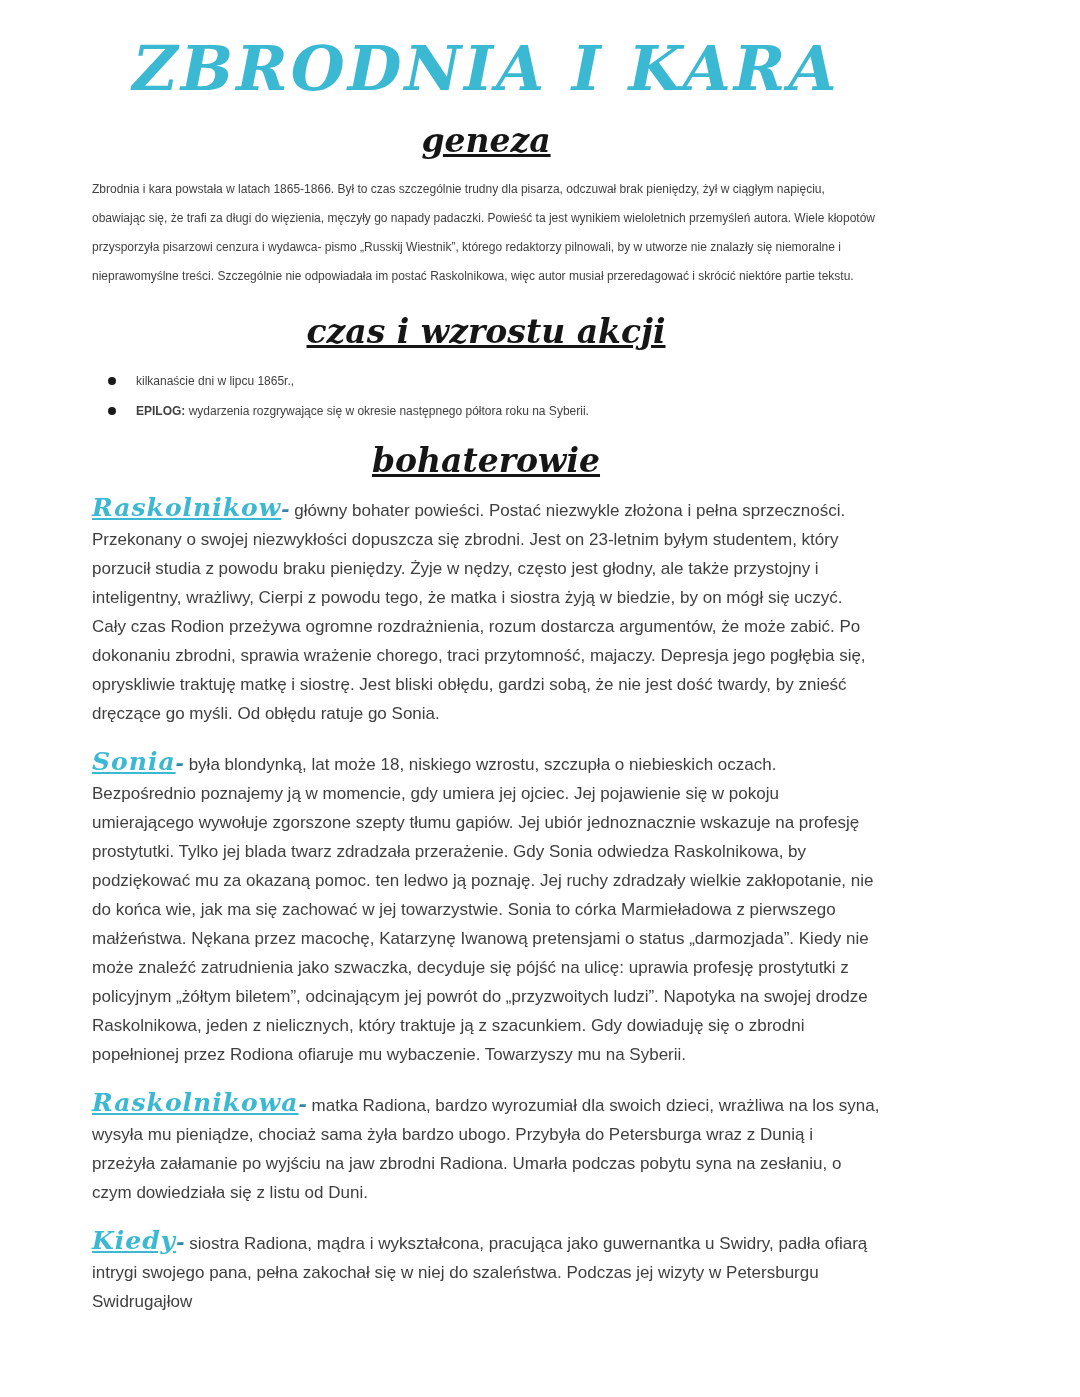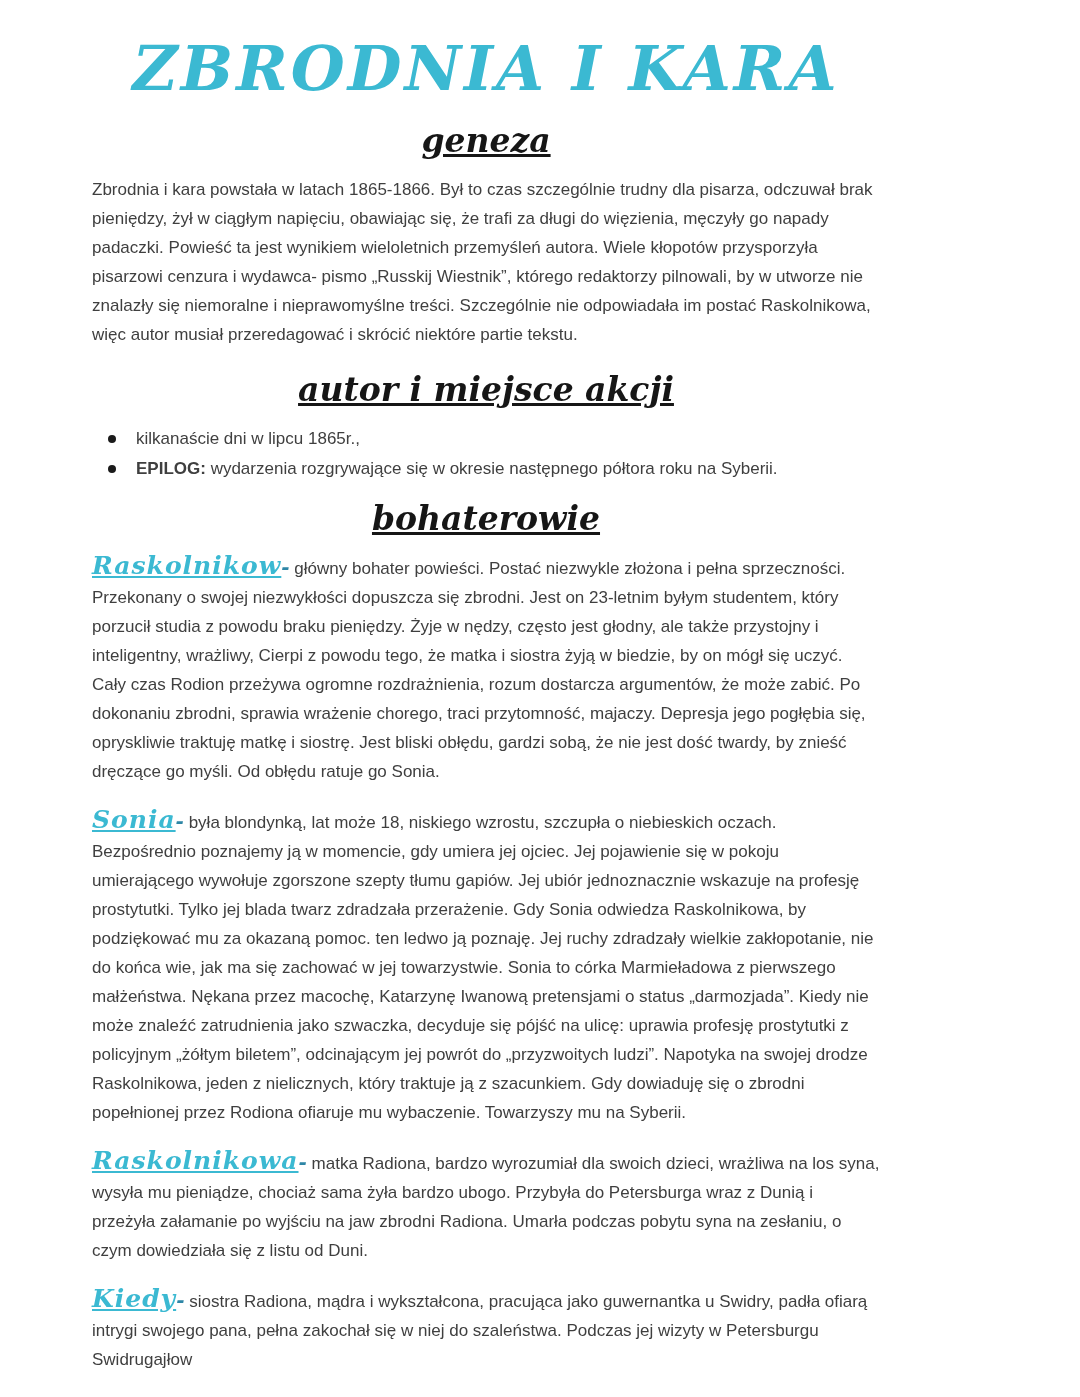--- a/index.html
+++ b/index.html
@@ -38,33 +38,33 @@
     font-family:"DejaVu Serif", serif;
     font-style:italic;
     font-weight:700;
     font-size:33px;
     line-height:1.3;
     color:var(--heading);
     text-decoration:underline;
   }
   .body-text{
     margin:0 0 20px;
-    font-size:17px;
+    font-size:12px;
     line-height:29px;
     color:var(--body-text);
   }
   ul.bullets{
     list-style:none;
     margin:2px 0 6px;
     padding:0 0 0 16px;
   }
   ul.bullets li{
     display:flex;
     align-items:flex-start;
-    font-size:17px;
+    font-size:12px;
     line-height:30px;
     color:var(--body-text);
   }
   .bullet-dot{
     flex:none;
     width:8px;height:8px;
     border-radius:50%;
     background:#1a1a1a;
     margin:11px 20px 0 0;
   }
@@ -100,21 +100,21 @@
 <div class="page">
 
   <h1 class="doc-title">ZBRODNIA I KARA</h1>
 
   <section>
     <h2 class="script-heading">geneza</h2>
     <p class="body-text">Zbrodnia i kara powstała w latach 1865-1866. Był to czas szczególnie trudny dla pisarza, odczuwał brak pieniędzy, żył w ciągłym napięciu, obawiając się, że trafi za długi do więzienia, męczyły go napady padaczki. Powieść ta jest wynikiem wieloletnich przemyśleń autora. Wiele kłopotów przysporzyła pisarzowi cenzura i wydawca- pismo „Russkij Wiestnik”, którego redaktorzy pilnowali, by w utworze nie znalazły się niemoralne i nieprawomyślne treści. Szczególnie nie odpowiadała im postać Raskolnikowa, więc autor musiał przeredagować i skrócić niektóre partie tekstu.</p>
   </section>
 
   <section>
-    <h2 class="script-heading">autor i miejsce akcji</h2>
+    <h2 class="script-heading">czas i wzrostu akcji</h2>
     <ul class="bullets">
       <li>
         <span class="bullet-dot"></span>
         <span><strong class="li-bold"></strong><span>kilkanaście dni w lipcu 1865r.,</span></span>
       </li>
       <li>
         <span class="bullet-dot"></span>
         <span><strong class="li-bold">EPILOG:</strong><span> wydarzenia rozgrywające się w okresie następnego półtora roku na Syberii.</span></span>
       </li>
     </ul>

